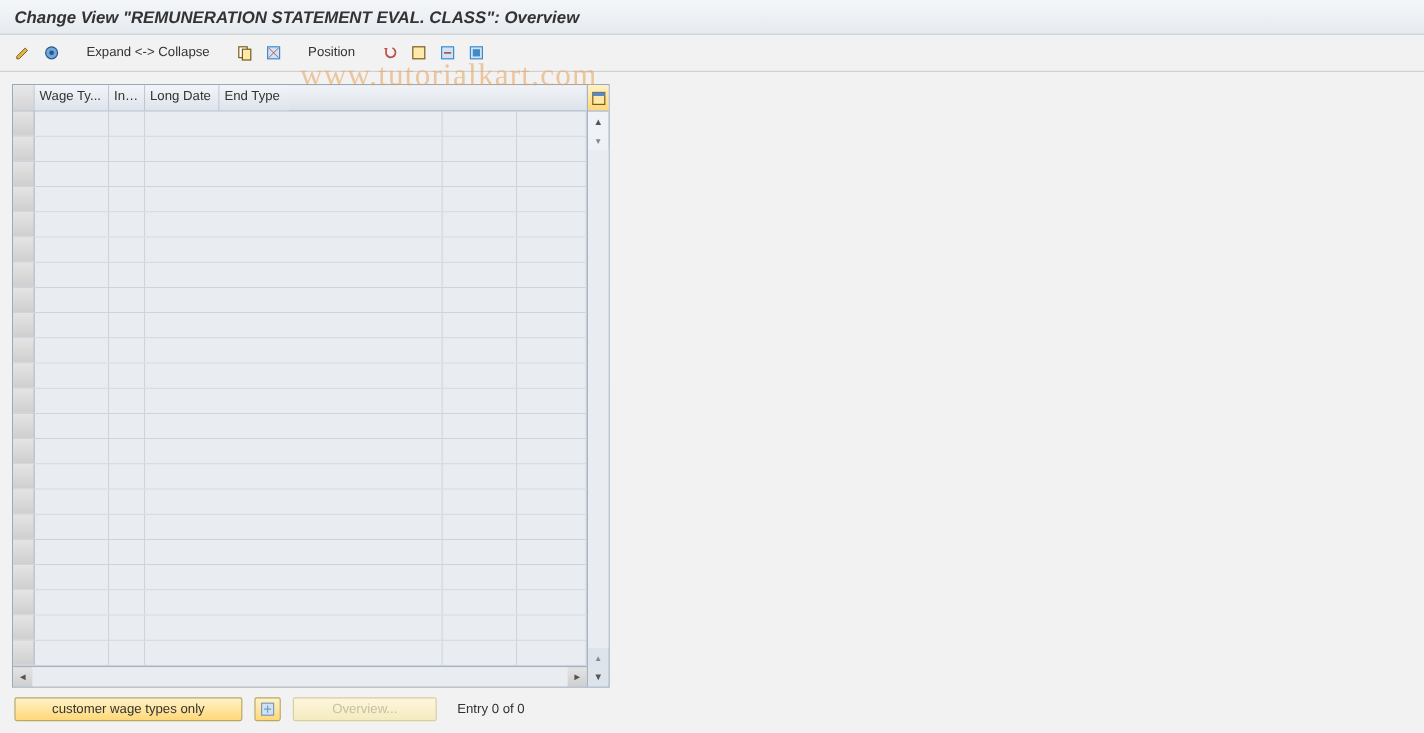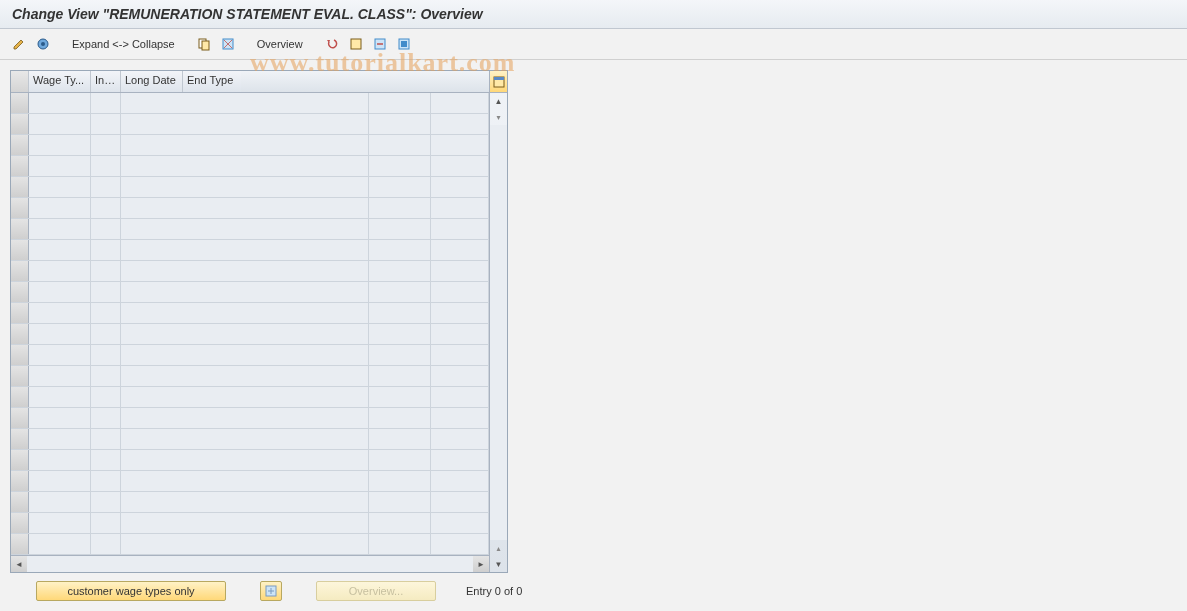--- a/index.html
+++ b/index.html
@@ -148,43 +148,42 @@
       background: linear-gradient(to bottom, #fff2c6, #ffd879);
       border-radius: 2px;
       display: inline-flex;
       align-items: center;
       justify-content: center;
       padding: 0 10px;
       font-size: 11px;
       color: #333;
       cursor: pointer;
       min-width: 190px;
-      margin-left: 24px;
     }
     .btn-small {
       min-width: 22px;
       padding: 0 3px;
     }
     .btn-disabled {
       background: linear-gradient(to bottom, #fdf6db, #f5ebc1);
       color: #c7c0a0;
       border-color: #d8ce9e;
       min-width: 120px;
     }
     .entry-text {
       color: #333;
       font-size: 11px;
-      margin-left: 20px;
+      margin-left: 7px;
     }
     .watermark {
       position: absolute;
       top: 48px;
       left: 250px;
       font-size: 26px;
-      font-weight: bold;
+      font-weight: normal;
       letter-spacing: 1px;
       color: rgba(230, 160, 90, 0.55);
       pointer-events: none;
       font-family: "Times New Roman", serif;
     }
     svg { display: block; }
   </style>
 </head>
 <body>
 
@@ -211,21 +210,21 @@
         <rect x="5" y="4" width="7" height="9" fill="#ffe9a8" stroke="#7a5c1a"></rect>
       </svg>
   </span>
   <span class="tb-icon">
     <svg width="14" height="14" viewBox="0 0 14 14">
         <rect x="2" y="2" width="10" height="10" fill="#cde4f7" stroke="#428bca"></rect>
         <path d="M3 3 L11 11 M11 3 L3 11" stroke="#c0504d" stroke-width="0.8"></path>
       </svg>
   </span>
   <span class="tb-sep"></span>
-  <span class="tb-text">Overview</span>
+  <span class="tb-text">Position</span>
   <span class="tb-sep"></span>
   <span class="tb-icon">
     <svg width="14" height="14" viewBox="0 0 14 14">
         <path d="M9 3 A4 4 0 1 1 4 5" fill="none" stroke="#c0504d" stroke-width="1.5"></path>
         <path d="M2 3 L5 3 L4 6 Z" fill="#c0504d"></path>
       </svg>
   </span>
   <span class="tb-icon">
     <svg width="14" height="14" viewBox="0 0 14 14">
         <rect x="2" y="2" width="10" height="10" fill="#ffe9a8" stroke="#7a5c1a"></rect>

